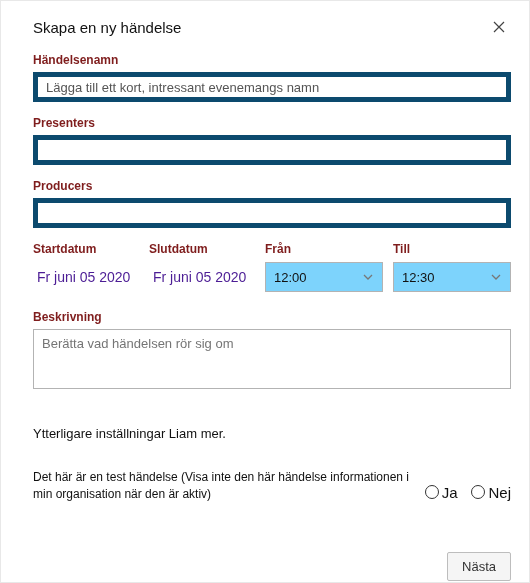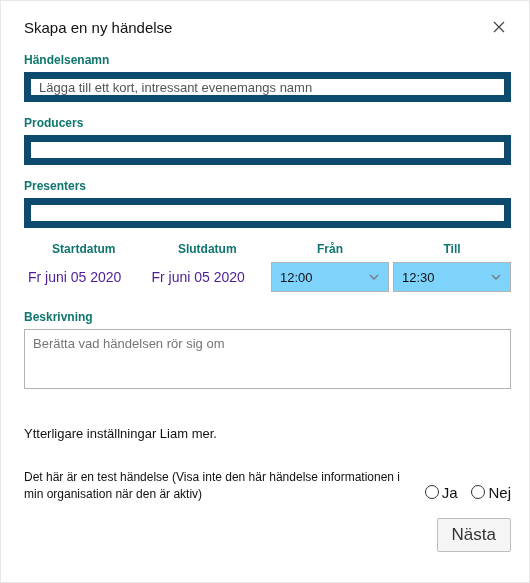--- a/index.html
+++ b/index.html
@@ -6,21 +6,21 @@
   html, body { width: 530px; height: 583px; }
   body {
     font-family: "Segoe UI", Arial, sans-serif;
     background: #fff;
     color: #111;
     font-size: 13px;
   }
   .dialog {
     width: 530px;
     height: 583px;
-    padding: 14px 18px 14px 23px;
+    padding: 14px 18px 14px 32px;
     position: relative;
     border: 1px solid #e8e8e8;
   }
   .header {
     display: flex;
     justify-content: space-between;
     align-items: center;
     margin-bottom: 14px;
   }
   .header .title {
@@ -38,47 +38,46 @@
     align-items: center;
     justify-content: center;
   }
   .close-btn svg { width: 12px; height: 12px; }
   .field { margin-bottom: 14px; }
   .field-label {
     font-size: 12px;
     font-weight: 600;
     margin-bottom: 5px;
     display: block;
-    color: #0f766e;
+    color: #7f1d1d;
   }
   .text-input {
     width: 100%;
     height: 30px;
-    border: 7px solid #0c4a6e;
+    border: 5px solid #0c4a6e;
     padding: 4px 8px;
     font-family: inherit;
     font-size: 13px;
     color: #333;
   }
   .text-input::placeholder { color: #555; }
   .desc-input {
     width: 100%;
     height: 60px;
     border: 1px solid #b3b3b3;
     padding: 6px 8px;
     font-family: inherit;
     font-size: 13px;
     color: #4c1d95;
     resize: none;
   }
   .date-row {
     display: flex;
-    gap: 4px;
+    gap: 10px;
     margin-bottom: 18px;
-    text-align: center;
   }
   .date-col { flex: 1; }
   .date-col.sm { flex: 0 0 118px; }
   .date-col .field-label { margin-bottom: 6px; }
   .date-display {
     height: 30px;
     display: flex;
     align-items: center;
     padding: 0 4px;
     font-size: 14px;
@@ -138,24 +137,25 @@
   }
   .footer {
     display: flex;
     justify-content: flex-end;
     margin-top: 8px;
   }
   .next-btn {
     border: 1px solid #bdbdbd;
     background: #f5f5f5;
     padding: 6px 14px;
-    font-size: 17px;
+    font-size: 13px;
     cursor: pointer;
     color: #333;
     border-radius: 2px;
+    margin-top: 34px;
   }
 </style>
 </head>
 <body>
 
 <div class="dialog">
 
   <div class="header">
     <div class="title">Skapa en ny händelse</div>
     <button class="close-btn">
@@ -164,26 +164,26 @@
       </svg>
     </button>
   </div>
 
   <div class="field">
     <label class="field-label">Händelsenamn</label>
     <input type="text" class="text-input" placeholder="Lägga till ett kort, intressant evenemangs namn" style="">
   </div>
 
   <div class="field">
+    <label class="field-label">Presenters</label>
+    <input type="text" class="text-input" style="">
+  </div>
+
+  <div class="field">
     <label class="field-label">Producers</label>
-    <input type="text" class="text-input" style="">
-  </div>
-
-  <div class="field">
-    <label class="field-label">Presenters</label>
     <input type="text" class="text-input" style="">
   </div>
 
   <div class="date-row">
     <div class="date-col">
       <div class="field-label">Startdatum</div>
       <div class="date-display">Fr juni 05 2020</div>
     </div>
     <div class="date-col">
       <div class="field-label">Slutdatum</div>

